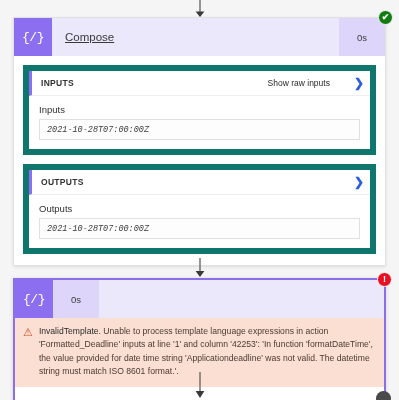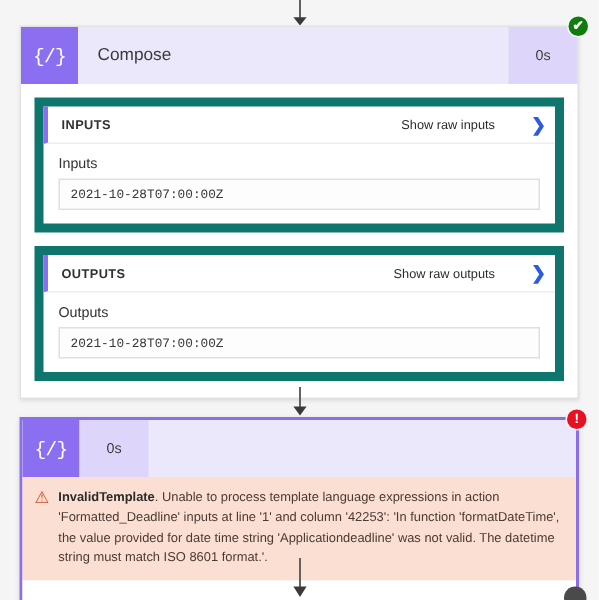--- a/index.html
+++ b/index.html
@@ -58,20 +58,21 @@
     font-family: "Liberation Mono", monospace;
     letter-spacing: -0.5px;
   }
   .card-title {
     flex: 1;
     display: flex;
     align-items: center;
     padding-left: 13px;
     font-size: 11.5px;
     color: #3b3a39;
+    text-decoration: underline;
   }
   .card-duration {
     width: 46px;
     min-width: 34px;
     background: #ddd6fa;
     display: flex;
     align-items: center;
     justify-content: center;
     font-size: 9.5px;
     color: #3b3a39;
@@ -145,20 +146,21 @@
   .io-value {
     border: 1px solid #e0e0e0;
     background: #fdfdfd;
     height: 21px;
     display: flex;
     align-items: center;
     padding: 0 7px;
     font-family: "Liberation Mono", monospace;
     font-size: 8.5px;
     color: #3b3a39;
+    font-style: italic;
   }
 
   
   .error-panel {
     background: #fbdfd2;
     display: flex;
     padding: 7px 10px 9px 8px;
     gap: 6px;
   }
   .warn-icon {
@@ -166,21 +168,21 @@
     font-size: 11px;
     line-height: 1.2;
     flex-shrink: 0;
     margin-top: 1px;
   }
   .error-text {
     font-size: 8.6px;
     line-height: 1.55;
     color: #4a3a34;
   }
-  .error-text b { color: #2b2b2b; font-weight: bold; }
+  .error-text b { color: #2b2b2b; font-weight: normal; }
 
   .error-footer { height: 15px; background: #ffffff; }
 
   
   .bottom-node {
     position: absolute;
     right: 8px;
     bottom: -6px;
     width: 15px; height: 15px;
     border-radius: 50%;
@@ -221,21 +223,20 @@
         <div class="io-content">
           <div class="io-field-label">Inputs</div>
           <div class="io-value">2021-10-28T07:00:00Z</div>
         </div>
       </div>
 
       <div class="io-block">
         <div class="io-header">
           <span class="io-header-label">OUTPUTS</span>
           <span class="io-raw-link">
-            <span>Show raw outputs</span>
             <span class="chevron">❯</span>
           </span>
         </div>
         <div class="io-content">
           <div class="io-field-label">Outputs</div>
           <div class="io-value">2021-10-28T07:00:00Z</div>
         </div>
       </div>
 
     </div>

